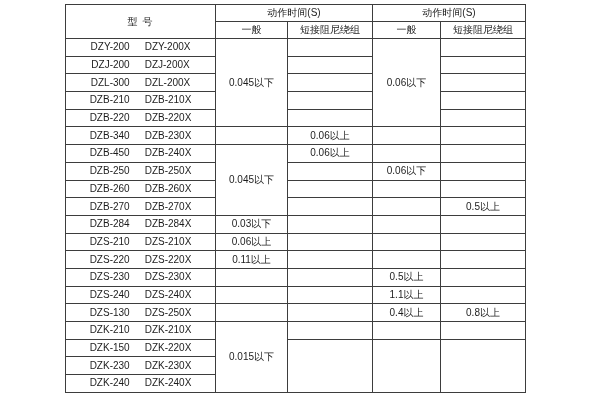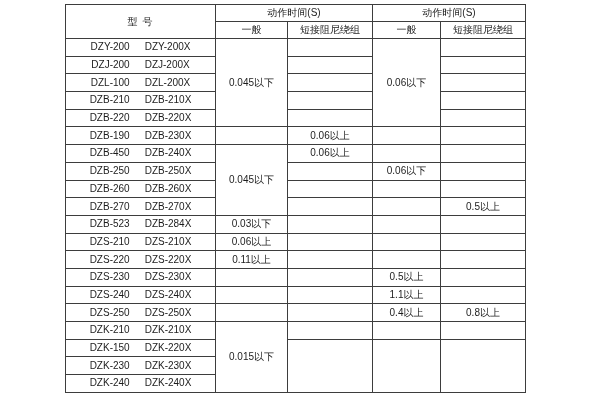--- a/index.html
+++ b/index.html
@@ -69,21 +69,21 @@
             <span>DZJ-200</span>
             <span>DZJ-200X</span>
           </div>
         </td>
       <td></td>
       <td></td>
     </tr>
     <tr>
       <td>
           <div class="model-pair">
-            <span>DZL-100</span>
+            <span>DZL-300</span>
             <span>DZL-200X</span>
           </div>
         </td>
       <td></td>
       <td></td>
     </tr>
     <tr>
       <td>
           <div class="model-pair">
             <span>DZB-210</span>
@@ -100,21 +100,21 @@
             <span>DZB-220X</span>
           </div>
         </td>
       <td></td>
       <td></td>
     </tr>
 
     <tr>
       <td>
           <div class="model-pair">
-            <span>DZB-190</span>
+            <span>DZB-340</span>
             <span>DZB-230X</span>
           </div>
         </td>
       <td></td>
       <td>0.06以上</td>
       <td></td>
       <td></td>
     </tr>
 
     <tr>
@@ -159,21 +159,21 @@
           </div>
         </td>
       <td></td>
       <td></td>
       <td>0.5以上</td>
     </tr>
 
     <tr>
       <td>
           <div class="model-pair">
-            <span>DZB-523</span>
+            <span>DZB-284</span>
             <span>DZB-284X</span>
           </div>
         </td>
       <td>0.03以下</td>
       <td></td>
       <td></td>
       <td></td>
     </tr>
     <tr>
       <td>
@@ -219,21 +219,21 @@
           </div>
         </td>
       <td></td>
       <td></td>
       <td>1.1以上</td>
       <td></td>
     </tr>
     <tr>
       <td>
           <div class="model-pair">
-            <span>DZS-250</span>
+            <span>DZS-130</span>
             <span>DZS-250X</span>
           </div>
         </td>
       <td></td>
       <td></td>
       <td>0.4以上</td>
       <td>0.8以上</td>
     </tr>
 
     <tr>

